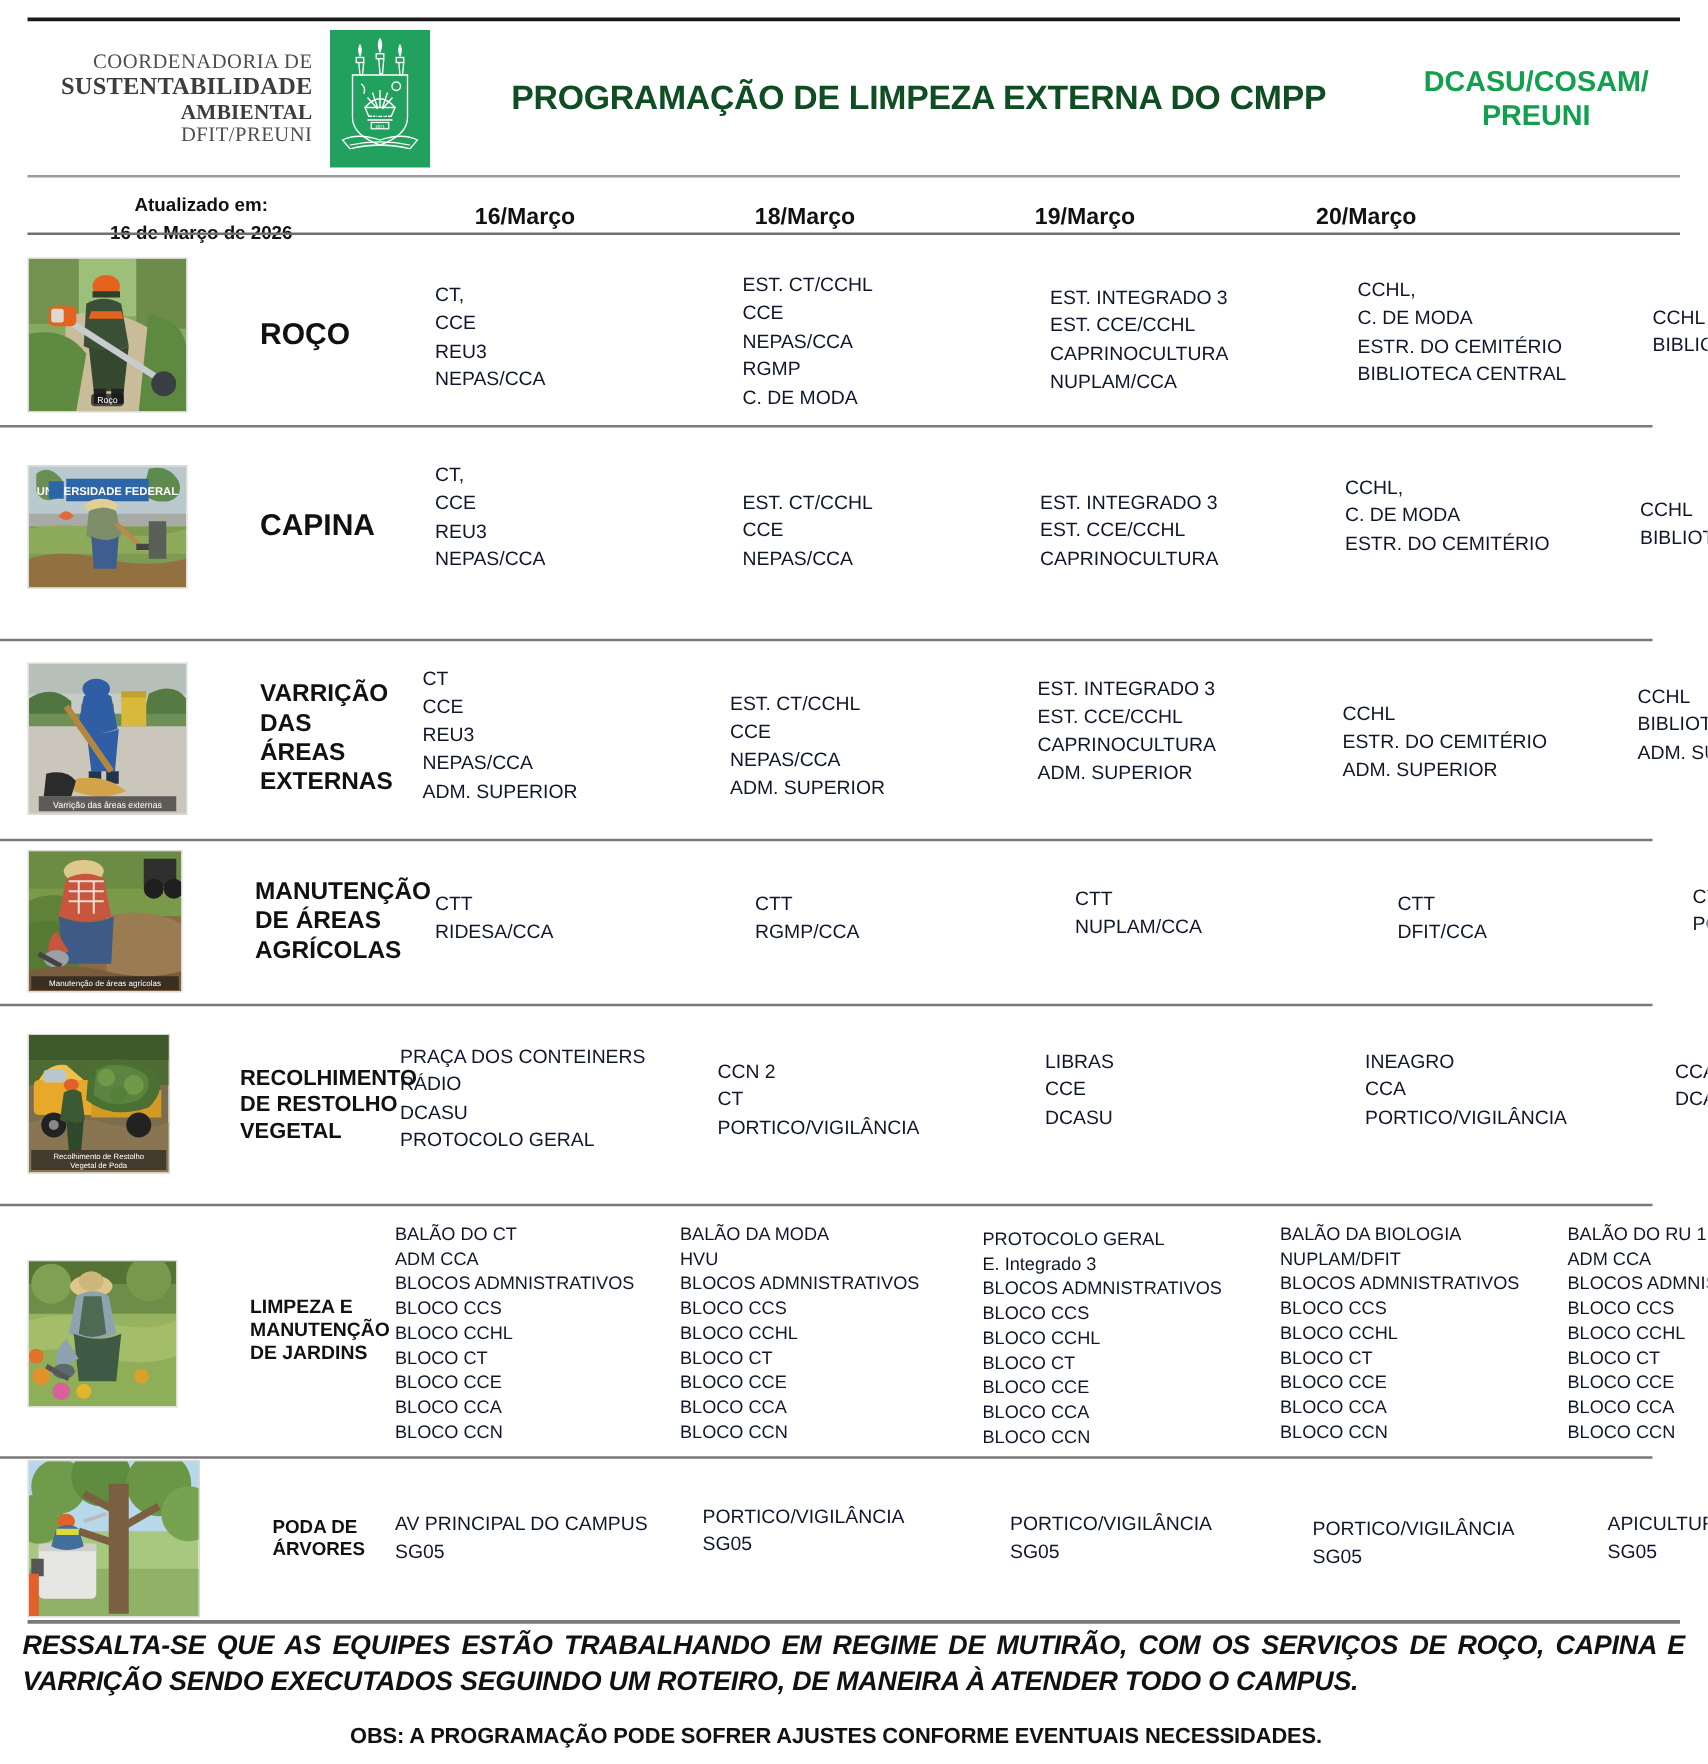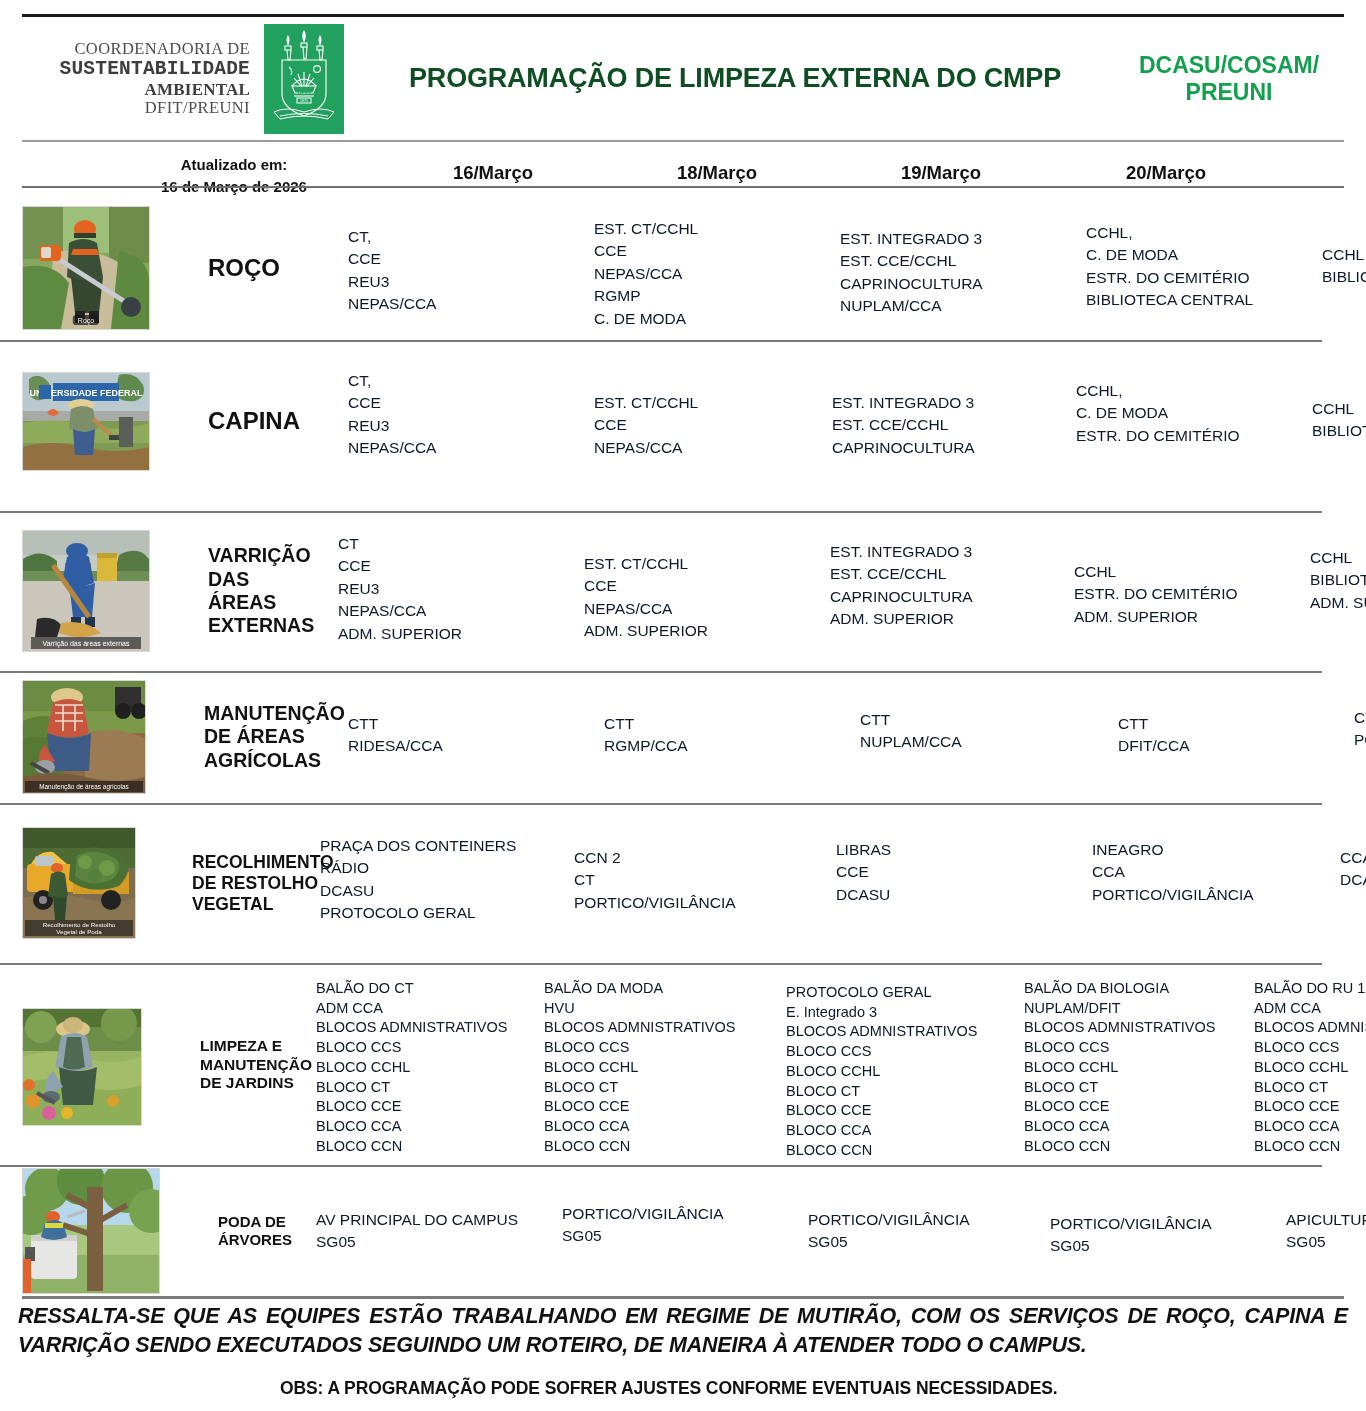--- a/index.html
+++ b/index.html
@@ -13,39 +13,39 @@
   .sheet{position:relative;width:1174px;height:1411px;}
 
   
   .top-rule{position:absolute;left:22px;top:14px;width:1322px;height:3px;background:#1a1a1a;}
   .header{position:absolute;left:22px;top:20px;width:1322px;height:118px;display:flex;align-items:center;}
   .brandtext{
     width:228px;text-align:right;padding-right:8px;
     font-family:"Liberation Serif", serif;color:#4d4d4d;line-height:1.12;
   }
   .brandtext .l1{font-size:16.5px;letter-spacing:.4px;}
-  .brandtext .l2{font-size:19.5px;font-weight:bold;letter-spacing:.2px;color:#3d3d3d;font-family:Liberation Mono, monospace;}
+  .brandtext .l2{font-size:19.5px;font-weight:bold;letter-spacing:.2px;color:#3d3d3d;}
   .brandtext .l3{font-size:17px;font-weight:bold;letter-spacing:.2px;color:#3d3d3d;}
   .brandtext .l4{font-size:16.5px;letter-spacing:.4px;}
 
   .crest{width:80px;height:110px;background:#22a05e;position:relative;margin-left:6px;margin-right:12px;flex:0 0 auto;}
   .crest svg{position:absolute;left:0;top:0;}
 
   .maintitle{
     flex:1 1 auto;text-align:center;color:#0f4d23;font-weight:bold;
     font-size:27px;line-height:1.16;letter-spacing:-.2px;padding:0 6px;
   }
   .unit{
     width:230px;text-align:center;color:#13a04e;font-weight:bold;
     font-size:23px;line-height:1.16;flex:0 0 auto;
   }
   .head-rule{position:absolute;left:22px;top:140px;width:1322px;height:2px;background:#9c9c9c;}
 
   
-  .grid-row{position:absolute;left:22px;width:1322px;display:flex;justify-content:center;}
+  .grid-row{position:absolute;left:22px;width:1322px;display:flex;}
   .c-label{width:278px;flex:0 0 278px;}
   .c-day{width:208px;flex:0 0 208px;margin-left:16px;}
   .c-day.last{width:210px;flex:0 0 210px;}
 
   .dayhdr{
     text-align:center;font-weight:bold;font-size:18.5px;color:#111;
     padding-top:16px;
   }
   .updated{
     text-align:center;font-weight:bold;font-size:15px;line-height:1.45;color:#111;padding-top:8px;

